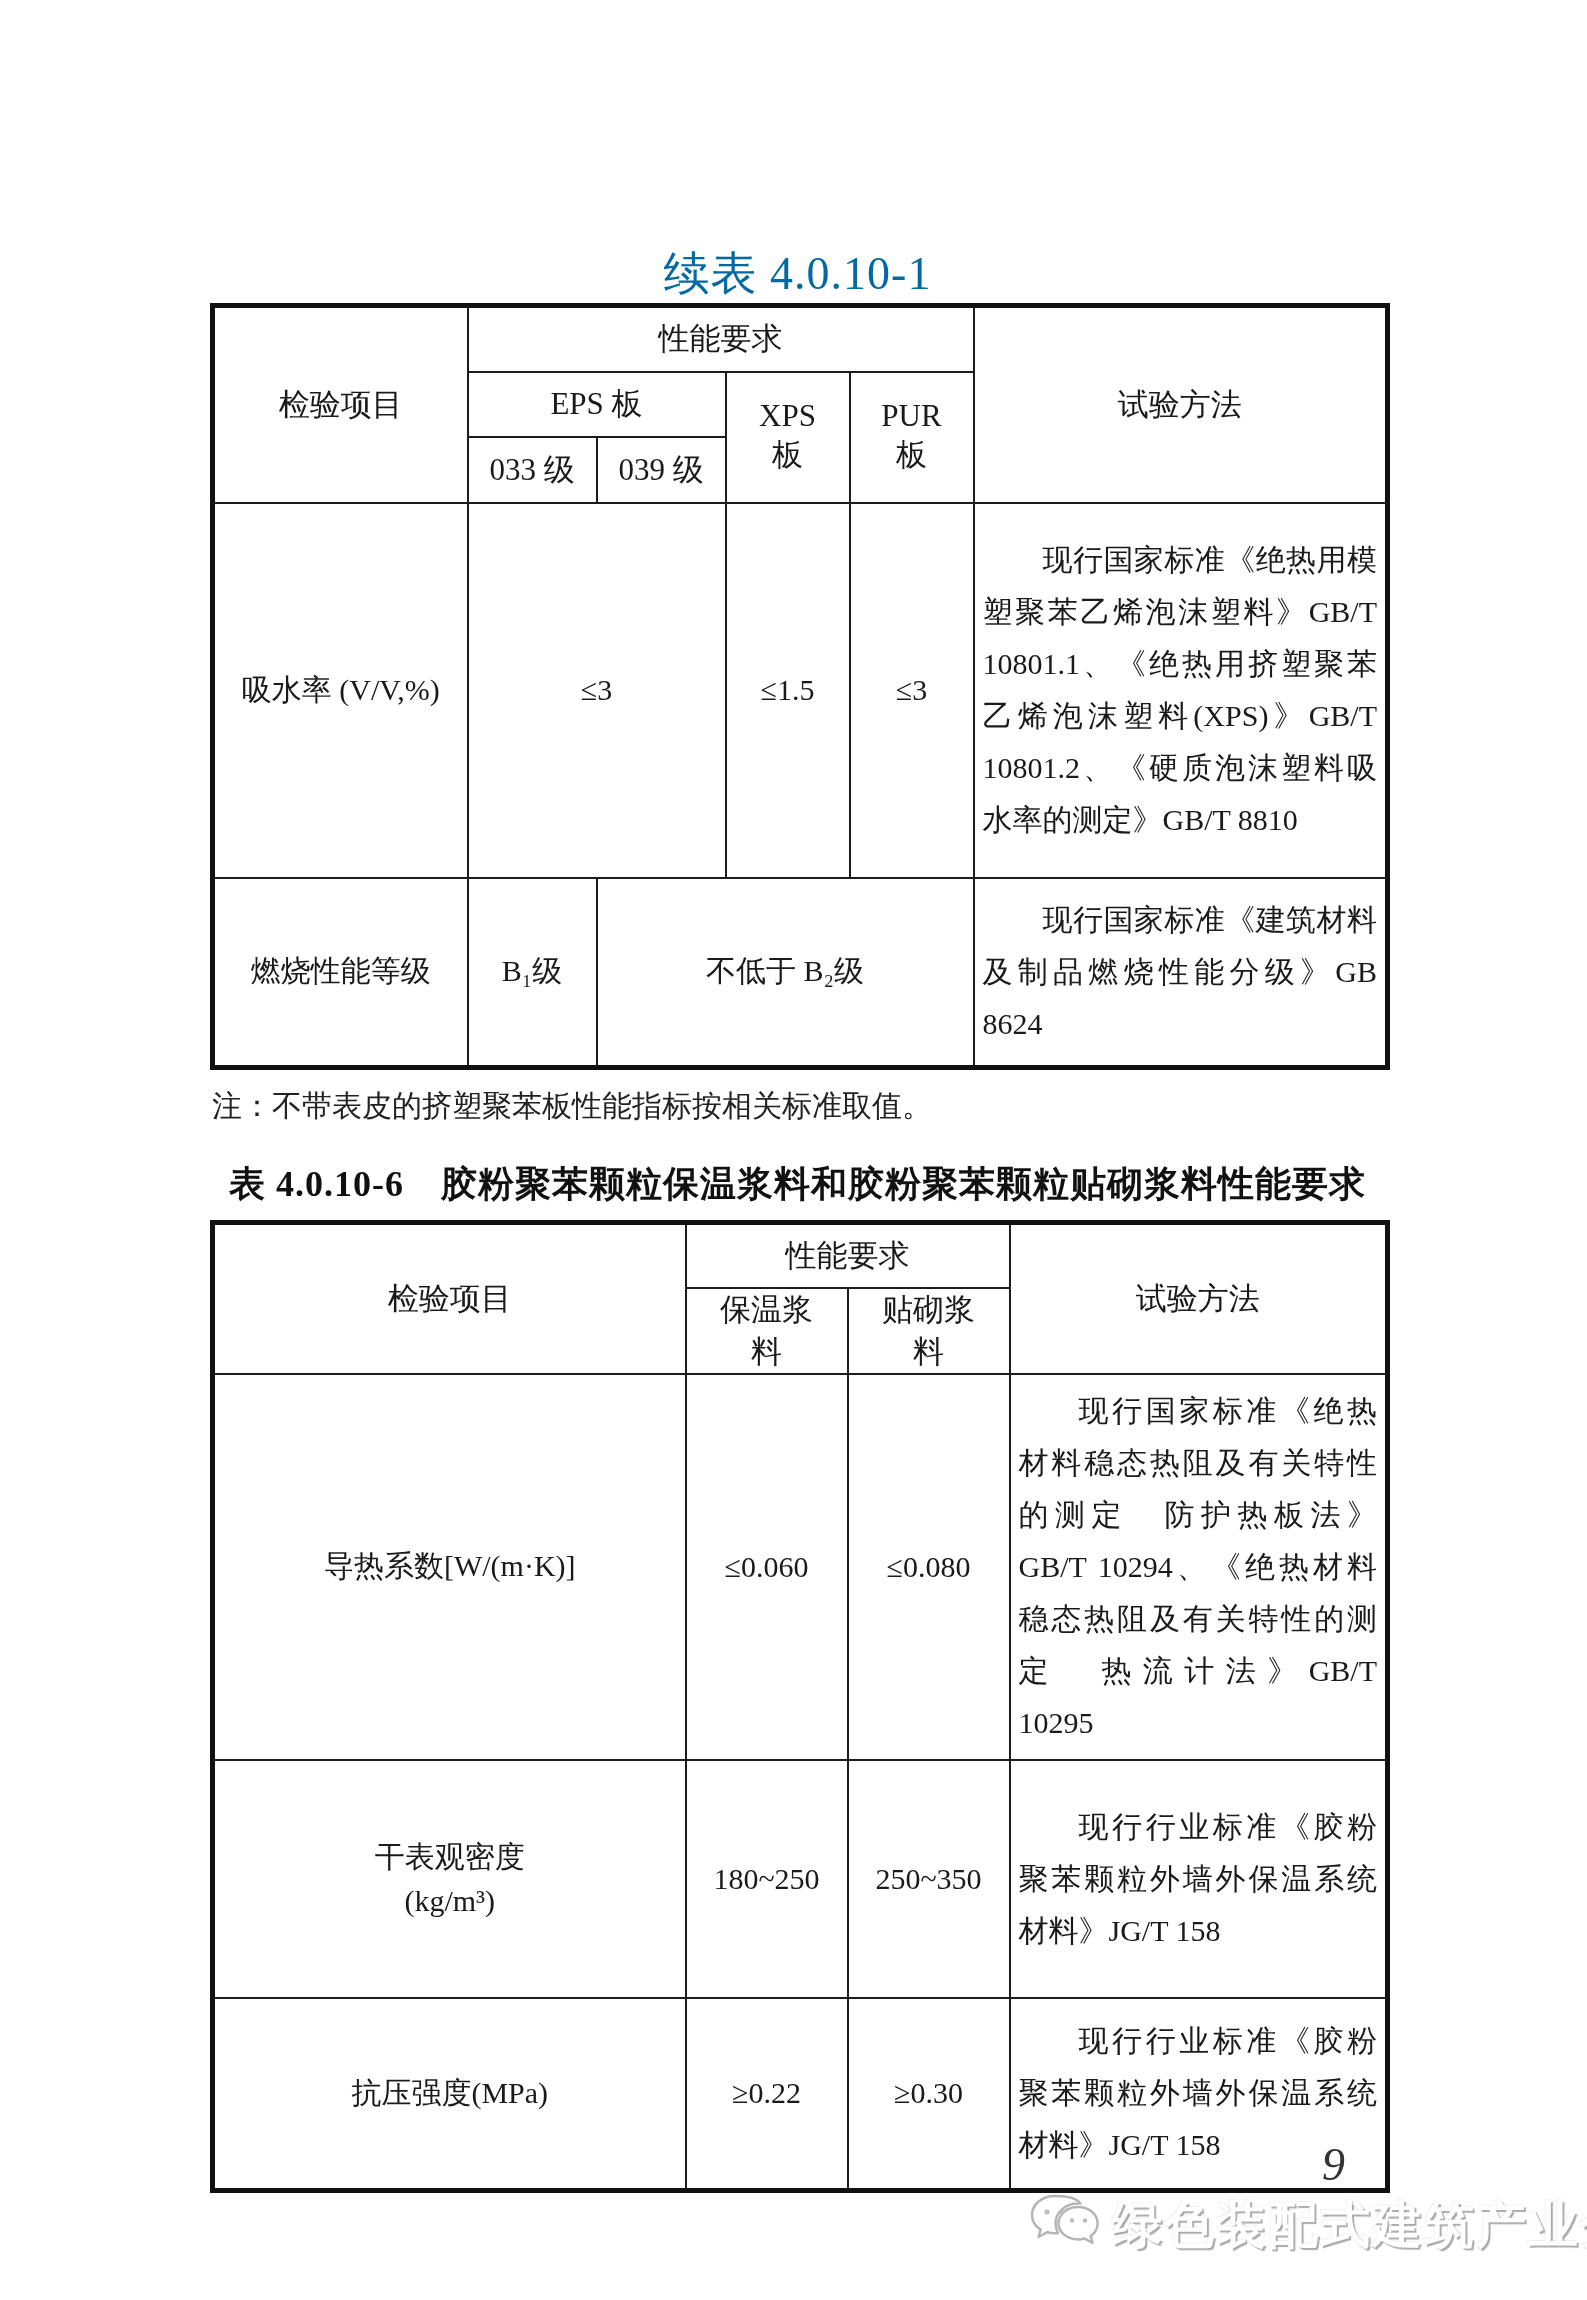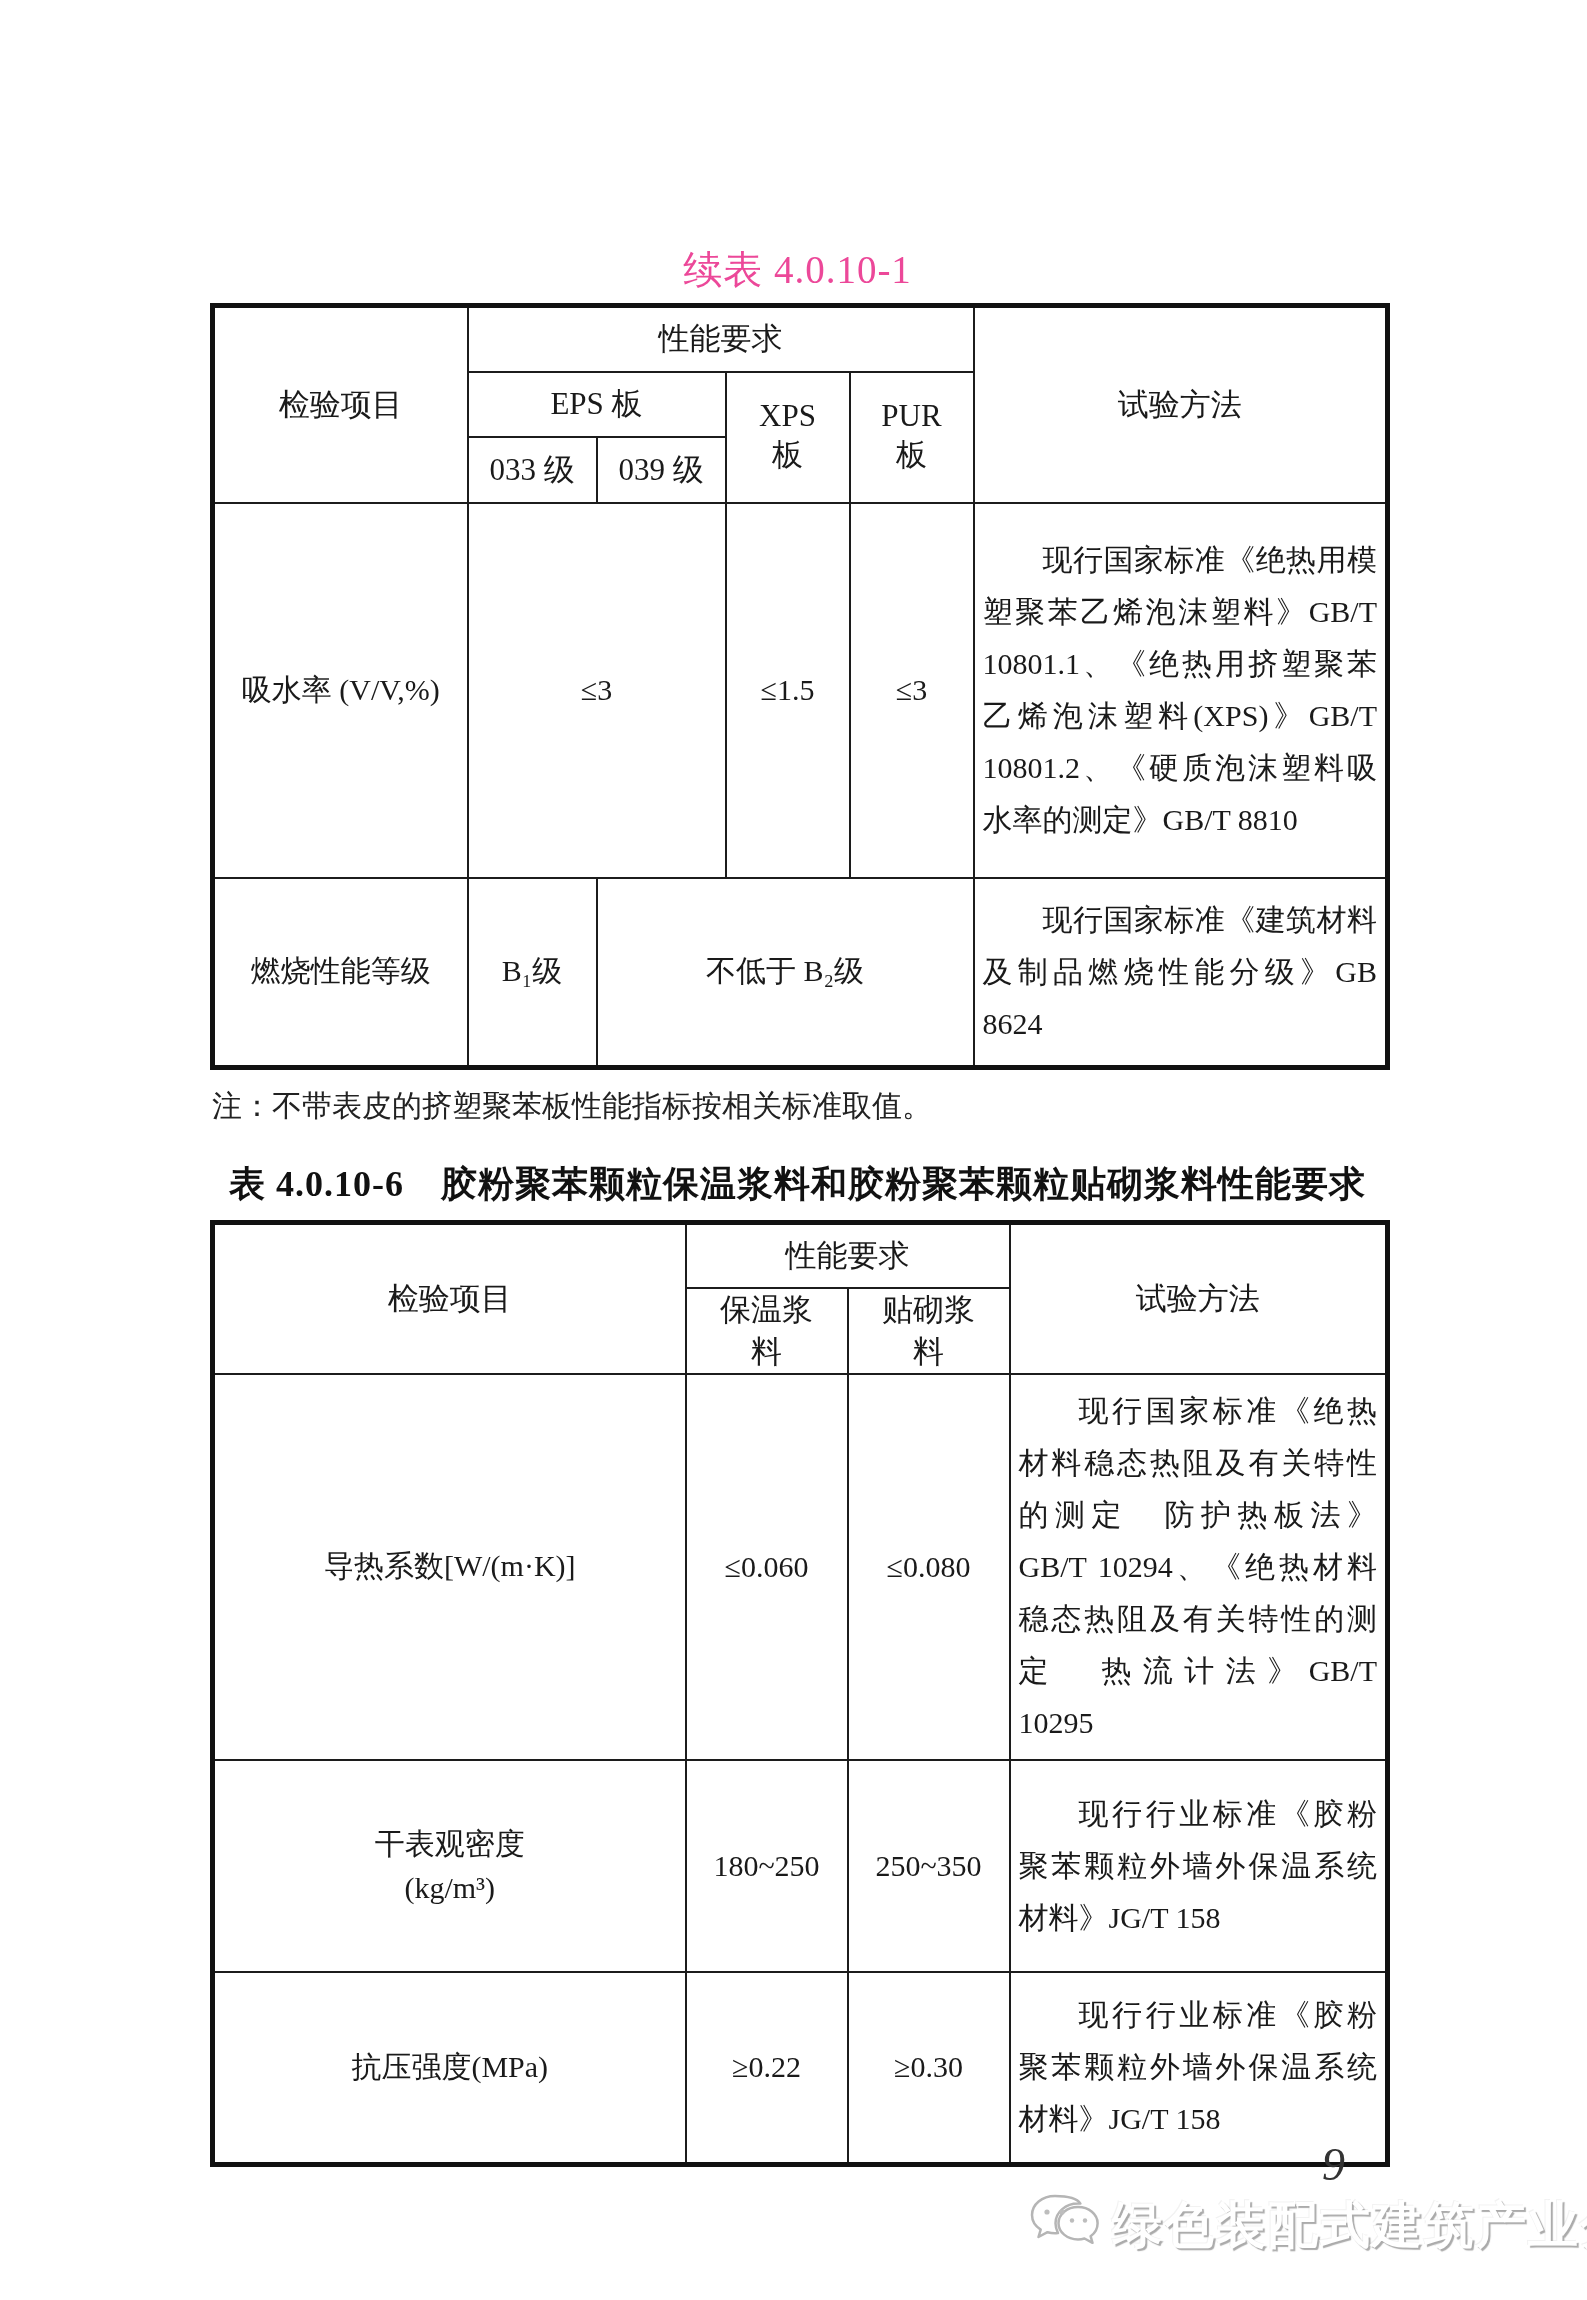--- a/index.html
+++ b/index.html
@@ -5,21 +5,21 @@
   html,body{margin:0;padding:0;}
   body{
     width:1587px;height:2300px;position:relative;background:#ffffff;
     font-family:"Liberation Serif","DejaVu Serif",serif;color:#1a1a1a;
     overflow:hidden;
   }
   .content{position:absolute;left:210px;top:0;width:1175px;}
 
   .title1{
     position:absolute;top:243px;left:0;width:100%;
-    text-align:center;font-size:39px;letter-spacing:1px;color:#ec4899;
+    text-align:center;font-size:46px;letter-spacing:1px;color:#0369a1;
   }
   .title2{
     position:absolute;top:1160px;left:0;width:100%;
     text-align:center;font-size:36px;font-weight:bold;letter-spacing:1px;color:#111;
   }
 
   table.doc{
     position:absolute;left:0;width:1175px;
     border-collapse:collapse;table-layout:fixed;background:#fff;
     border:5px solid #111;
@@ -137,21 +137,21 @@
         <td class="hd">贴砌浆料</td>
       </tr>
       <tr style="height:384px">
         <td>导热系数[W/(m·K)]</td>
         <td>≤0.060</td>
         <td>≤0.080</td>
         <td class="method">
           <div class="mtext">现行国家标准《绝热材料稳态热阻及有关特性的测定　防护热板法》GB/T 10294、《绝热材料稳态热阻及有关特性的测定　热流计法》GB/T 10295</div>
         </td>
       </tr>
-      <tr style="height:212px">
+      <tr style="height:238px">
         <td class="pre">干表观密度
 (kg/m³)</td>
         <td>180~250</td>
         <td>250~350</td>
         <td class="method">
           <div class="mtext">现行行业标准《胶粉聚苯颗粒外墙外保温系统材料》JG/T 158</div>
         </td>
       </tr>
       <tr style="height:193px">
         <td>抗压强度(MPa)</td>

